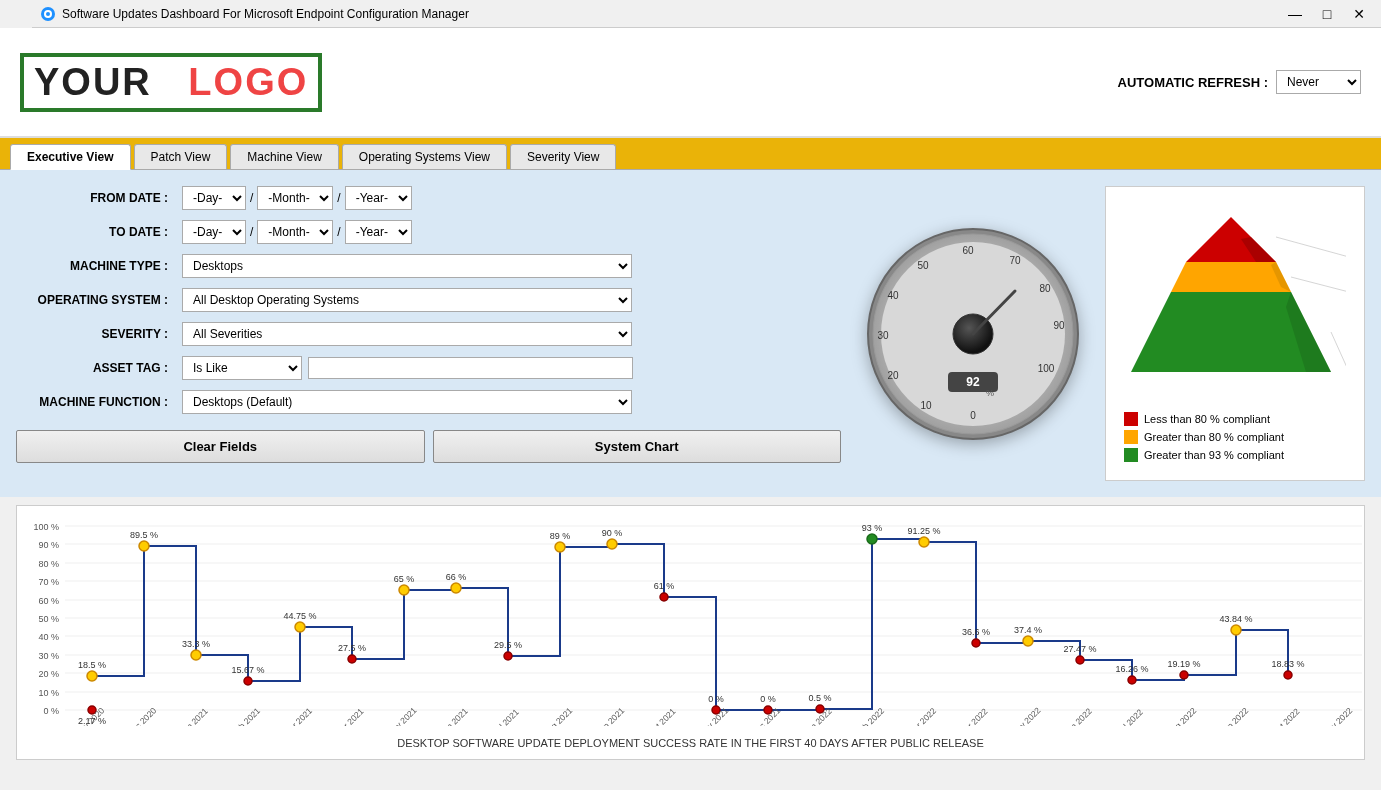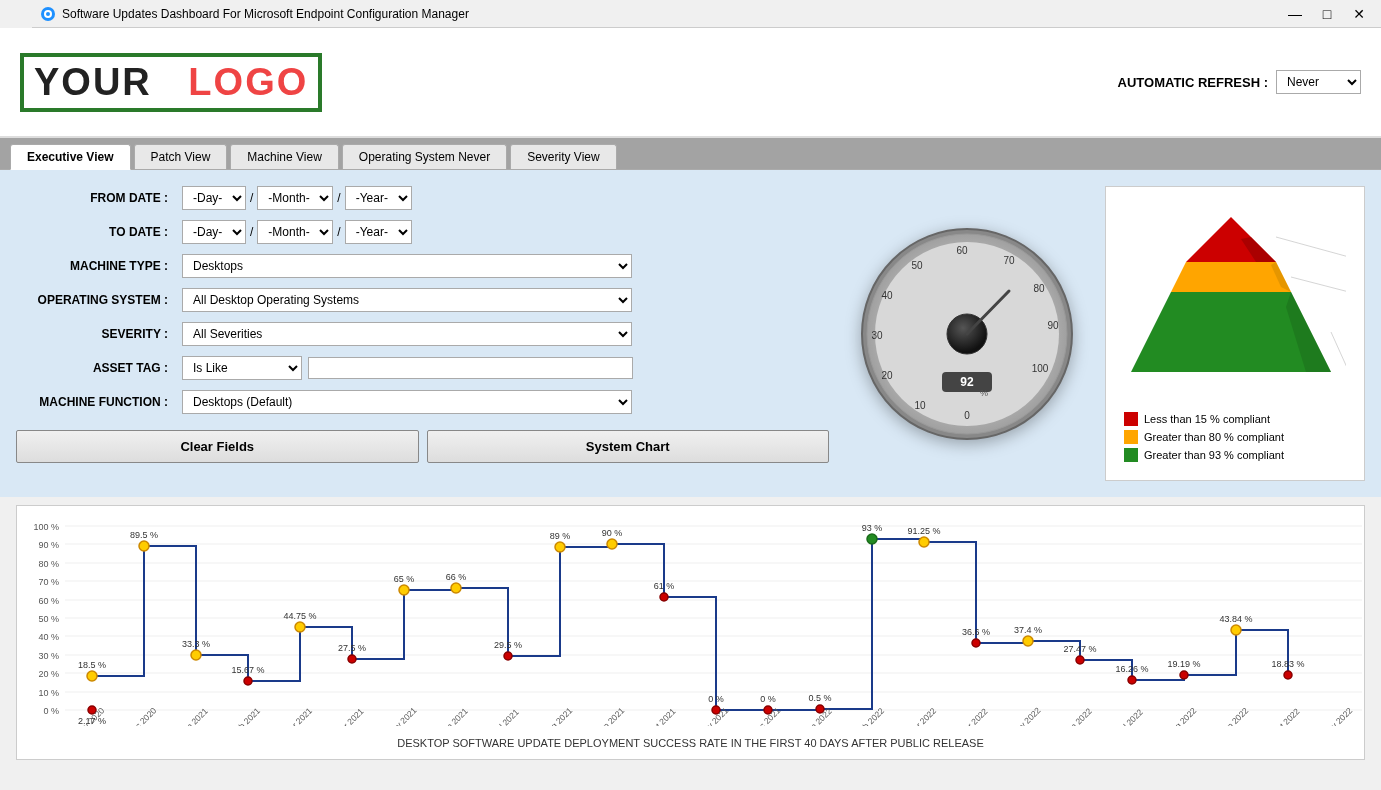--- a/index.html
+++ b/index.html
@@ -26,29 +26,29 @@
     .logo-container { display: flex; align-items: center; }
     .logo-text {
       font-size: 38px; font-weight: 900; color: #222; letter-spacing: 2px;
       border: 4px solid #2a7a2a; padding: 4px 10px;
     }
     .logo-text span { color: #ef4444; margin-left: 24px; }
     .auto-refresh { display: flex; align-items: center; gap: 8px; font-weight: bold; font-size: 13px; }
     .auto-refresh select { padding: 3px 20px 3px 6px; border: 1px solid #aaa; background: white; font-size: 12px; cursor: pointer; }
 
     
-    .tabs-container { background: #a3a3a3; padding: 6px 10px 0; border-bottom: 1px solid #aaa; display: flex; gap: 3px; }
+    .tabs-container { background: #eab308; padding: 6px 10px 0; border-bottom: 1px solid #aaa; display: flex; gap: 3px; }
     .tab {
       padding: 5px 16px; border: 1px solid #aaa; border-bottom: none;
       background: #e8e8e8; cursor: pointer; font-size: 12px; border-radius: 3px 3px 0 0;
     }
     .tab.active { background: white; font-weight: bold; border-bottom: 1px solid white; margin-bottom: -1px; }
 
     
-    .main-content { background: #d9e8f5; padding: 16px; display: flex; gap: 8px; min-height: 310px; }
+    .main-content { background: #d9e8f5; padding: 16px; display: flex; gap: 2px; min-height: 310px; }
 
     
     .form-area { flex: 1; }
     .form-row { display: flex; align-items: center; margin-bottom: 10px; gap: 6px; }
     .form-label { font-weight: bold; font-size: 12px; width: 160px; text-align: right; padding-right: 8px; }
     .form-select { padding: 3px 6px; border: 1px solid #aaa; background: white; font-size: 12px; cursor: pointer; }
     .date-selects { display: flex; align-items: center; gap: 4px; }
     .date-selects select { padding: 3px 6px; border: 1px solid #aaa; background: white; font-size: 12px; cursor: pointer; }
     .machine-type-select { width: 450px; }
     .os-select { width: 450px; }
@@ -117,21 +117,21 @@
       <option>15 min</option>
       <option>30 min</option>
     </select>
   </div>
 </div>
 
 <div class="tabs-container">
   <div class="tab active"><span>Executive View</span></div>
   <div class="tab"><span>Patch View</span></div>
   <div class="tab"><span>Machine View</span></div>
-  <div class="tab"><span>Operating System Never</span></div>
+  <div class="tab"><span>Operating Systems View</span></div>
   <div class="tab"><span>Severity View</span></div>
 </div>
 
 <div class="main-content">
 
   <div class="form-area">
 
     <div class="form-row">
       <div class="form-label">FROM DATE :</div>
       <div class="date-selects">
@@ -269,21 +269,21 @@
         <text x="238" y="95" font-size="11" fill="#333" text-anchor="start">37</text>
         <text x="238" y="60" font-size="11" fill="#333" text-anchor="start">484</text>
 
         <line x1="215" y1="135" x2="233" y2="175" stroke="#aaa" stroke-width="0.5"></line>
         <line x1="175" y1="80" x2="233" y2="95" stroke="#aaa" stroke-width="0.5"></line>
         <line x1="160" y1="40" x2="233" y2="60" stroke="#aaa" stroke-width="0.5"></line>
       </svg>
       <div class="pyramid-legend">
         <div class="legend-item">
           <div class="legend-color" style="background:#cc0000;"></div>
-          <span>Less than 15 % compliant</span>
+          <span>Less than 80 % compliant</span>
         </div>
         <div class="legend-item">
           <div class="legend-color" style="background:#ffa500;"></div>
           <span>Greater than 80 % compliant</span>
         </div>
         <div class="legend-item">
           <div class="legend-color" style="background:#228b22;"></div>
           <span>Greater than 93 % compliant</span>
         </div>
       </div>

